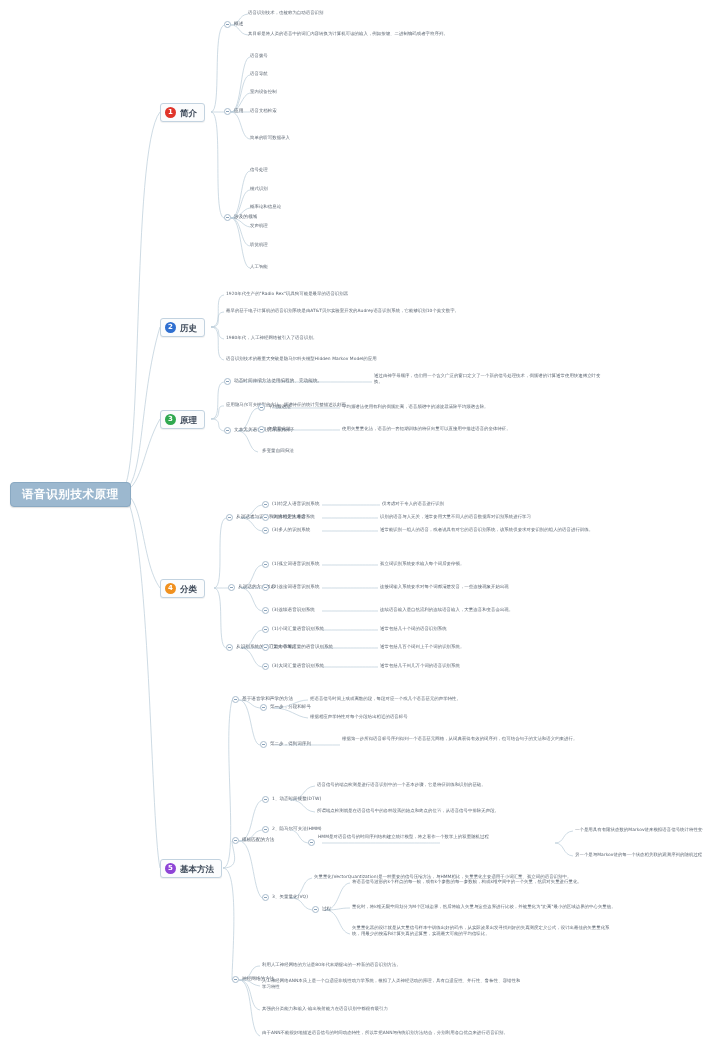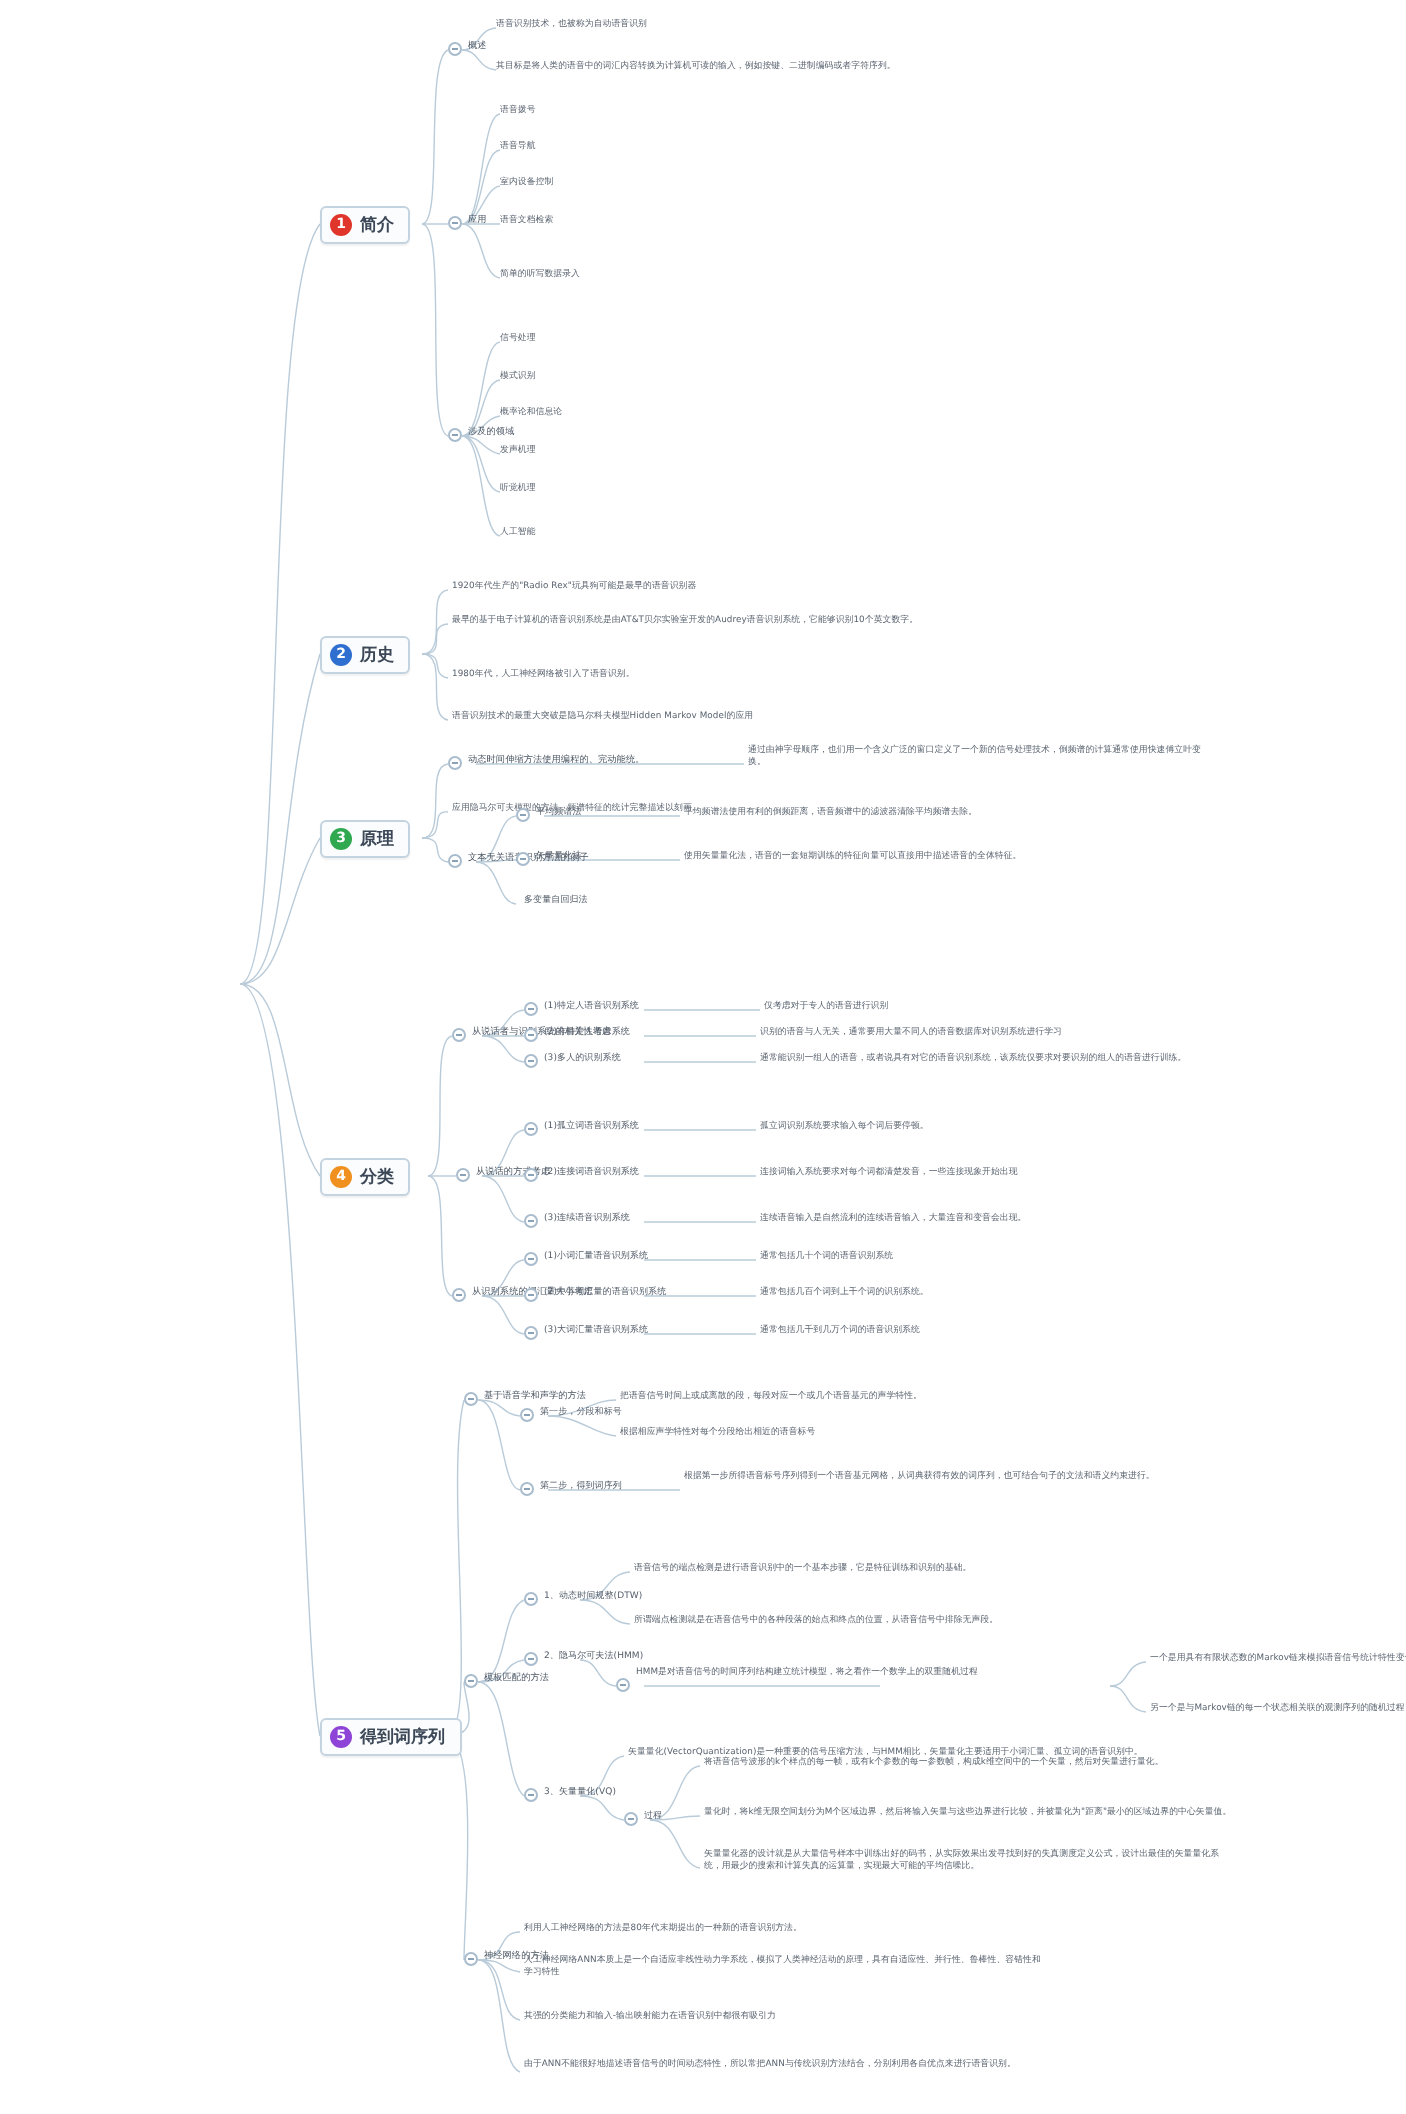--- a/index.html
+++ b/index.html
@@ -207,40 +207,41 @@
       <path d="M325 910 C 340 910, 338 908, 350 908"></path>
       <path d="M325 910 C 340 910, 338 932, 350 934"></path>
 
       <path d="M239 980 C 254 980, 248 966, 260 966"></path>
       <path d="M239 980 C 254 980, 248 984, 260 986"></path>
       <path d="M239 980 C 254 980, 248 1008, 260 1010"></path>
       <path d="M239 980 C 254 980, 248 1032, 260 1036"></path>
     </g>
   </svg>
 
+  <div class="root-node">语音识别技术原理</div>
 
   <div class="l1-node" style="left:160px; top:103px;">
     <span class="l1-badge" style="background:#e0352b;">1</span>
     <span class="l1-label">简介</span>
   </div>
   <div class="l1-node" style="left:160px; top:318px;">
     <span class="l1-badge" style="background:#2f6fd0;">2</span>
     <span class="l1-label">历史</span>
   </div>
   <div class="l1-node" style="left:160px; top:410px;">
     <span class="l1-badge" style="background:#2fa84f;">3</span>
     <span class="l1-label">原理</span>
   </div>
   <div class="l1-node" style="left:160px; top:579px;">
     <span class="l1-badge" style="background:#f0901e;">4</span>
     <span class="l1-label">分类</span>
   </div>
   <div class="l1-node" style="left:160px; top:859px;">
     <span class="l1-badge" style="background:#8e44d6;">5</span>
-    <span class="l1-label">得到词序列</span>
+    <span class="l1-label">基本方法</span>
   </div>
 
   <div class="toggle" style="left:224px; top:21px;"></div>
   <div class="txt l2" style="left:234px; top:21px;">概述</div>
   <div class="txt" style="left:248px; top:10px;">语音识别技术，也被称为自动语音识别</div>
   <div class="txt" style="left:248px; top:31px;">其目标是将人类的语音中的词汇内容转换为计算机可读的输入，例如按键、二进制编码或者字符序列。</div>
 
   <div class="toggle" style="left:224px; top:108px;"></div>
   <div class="txt l2" style="left:234px; top:108px;">应用</div>
   <div class="txt" style="left:250px; top:53px;">语音拨号</div>

